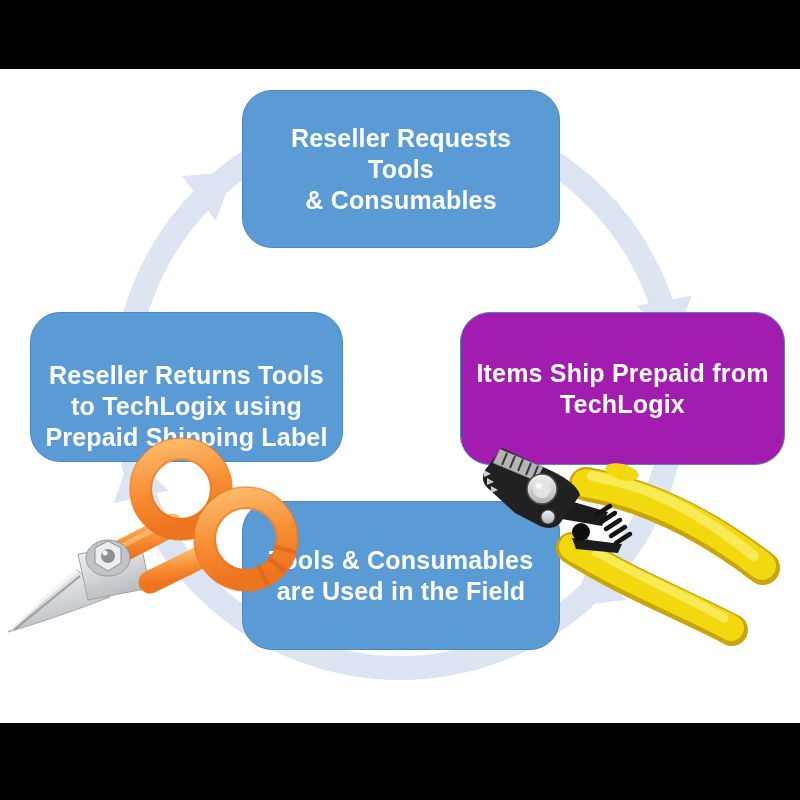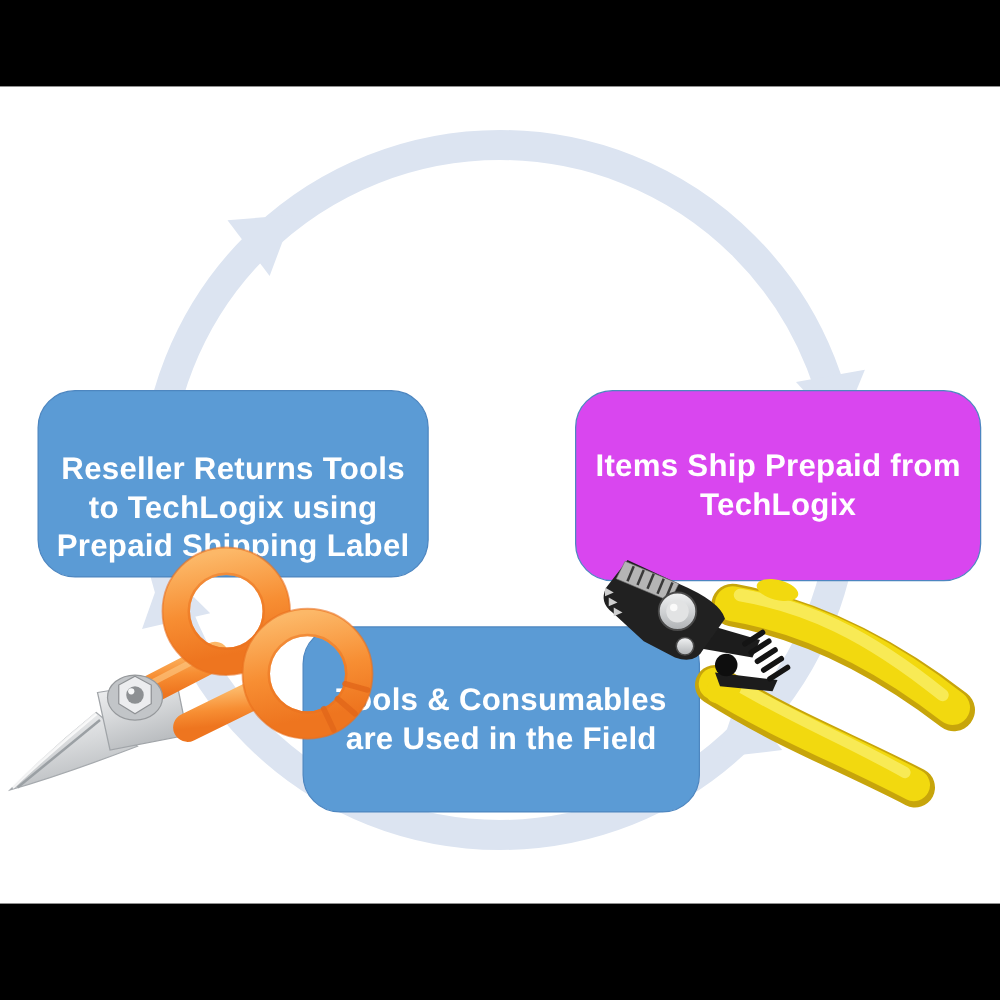--- a/index.html
+++ b/index.html
@@ -29,21 +29,25 @@
   <div class="canvas-white"></div>
 
   <svg class="ring-svg" viewBox="0 0 800 800">
     <circle cx="400" cy="392" r="276" fill="none" stroke="#DCE4F1" stroke-width="24"></circle>
     <path d="M0,0 L-44,-28 L-44,28 Z" transform="translate(234,172) rotate(-37)" fill="#DCE4F1"></path>
     <path d="M0,0 L-44,-28 L-44,28 Z" transform="translate(672,344) rotate(80)" fill="#DCE4F1"></path>
     <path d="M0,0 L-44,-28 L-44,28 Z" transform="translate(574,606) rotate(141)" fill="#DCE4F1"></path>
     <path d="M0,0 L-44,-28 L-44,28 Z" transform="translate(131,454) rotate(-103)" fill="#DCE4F1"></path>
   </svg>
 
-  <div class="node node-right" style="background-color: #d946ef; align-items: center;">
+  <div class="node node-top" style="background-color: rgb(91, 155, 213);">
+    <span>Reseller Requests Tools
+&amp; Consumables</span>
+  </div>
+  <div class="node node-right" style="background-color: #a21caf; align-items: center;">
     <span>Items Ship Prepaid from
 TechLogix</span>
   </div>
   <div class="node node-bottom" style="background-color: rgb(91, 155, 213);">
     <span>Tools &amp; Consumables
 are Used in the Field</span>
   </div>
   <div class="node node-left" style="background-color: rgb(91, 155, 213); align-items: flex-end;">
     <span>Reseller Returns Tools
 to TechLogix using

